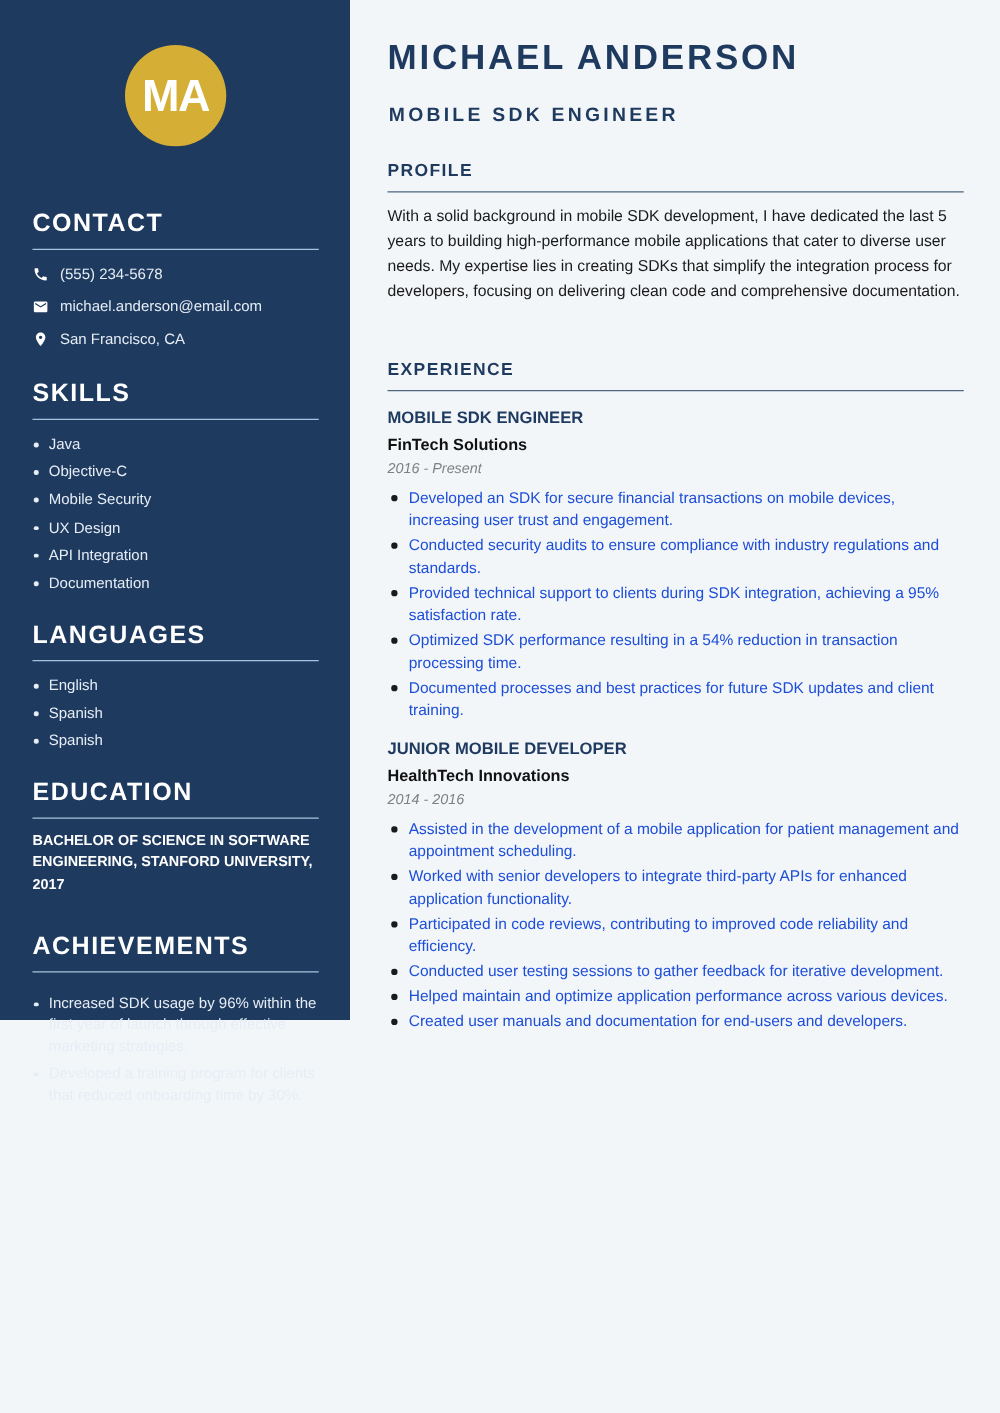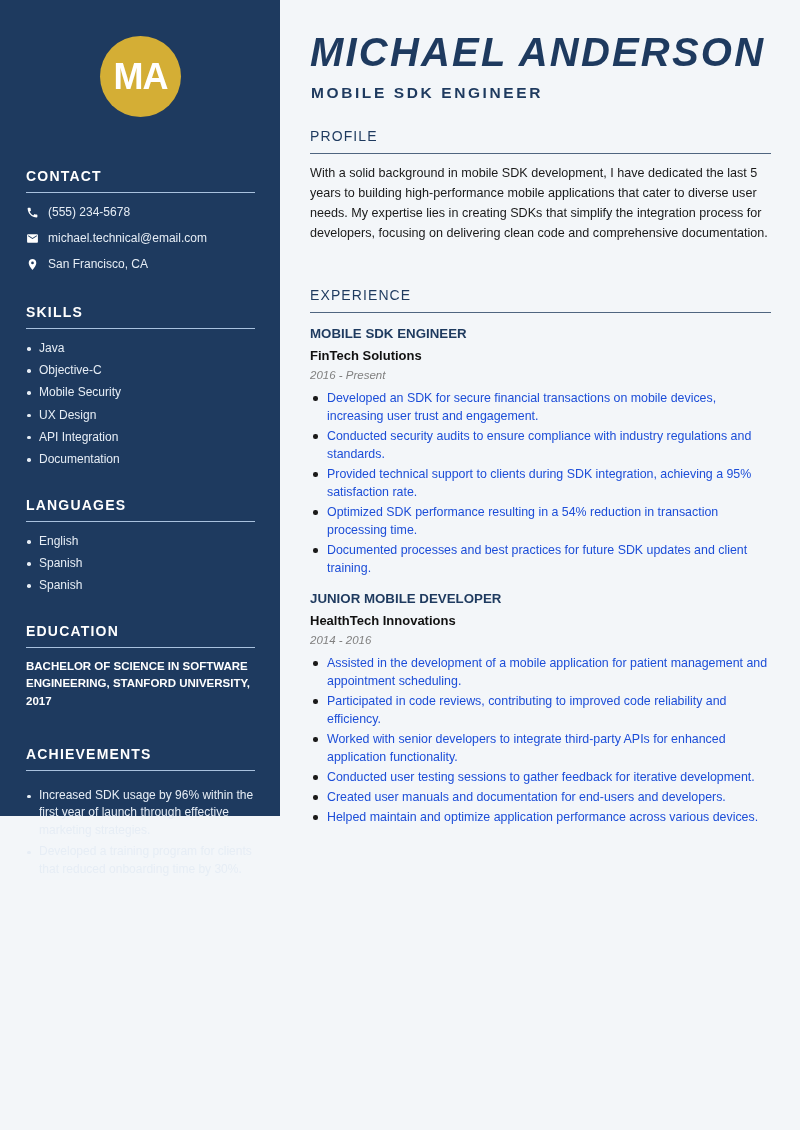--- a/index.html
+++ b/index.html
@@ -5,35 +5,35 @@
   * { box-sizing: border-box; margin: 0; padding: 0; }
   html, body { width: 800px; height: 1130px; overflow: hidden; }
   body { font-family: "Liberation Sans", "DejaVu Sans", sans-serif; background: #f3f6f9; position: relative; }
   .sidebar { position: absolute; left: 0; top: 0; width: 280px; height: 816px; background: #1e3a5f; color: #ffffff; }
   .main { position: absolute; left: 280px; top: 0; width: 520px; height: 1130px; background: #f3f6f9; }
 
   .avatar { position: absolute; left: 100px; top: 36px; width: 81px; height: 81px; border-radius: 50%; background: #d4ae35; display: flex; align-items: center; justify-content: center; }
   .avatar span { color: #ffffff; font-weight: bold; font-size: 36px; letter-spacing: -1px; }
 
   .side-section { position: absolute; left: 26px; width: 229px; }
-  .side-title { font-size: 14px; font-weight: bold; letter-spacing: 1.2px; color: #ffffff; padding-bottom: 8px; border-bottom: 1.5px solid #a9c1de; }
+  .side-title { font-size: 20px; font-weight: bold; letter-spacing: 1.2px; color: #ffffff; padding-bottom: 8px; border-bottom: 1.5px solid #a9c1de; }
   .contact-item { display: flex; align-items: center; font-size: 12px; color: #e6edf5; height: 26px; }
   .contact-item svg { width: 13px; height: 13px; margin-right: 9px; fill: #ffffff; flex: none; }
   .side-list { list-style: none; margin-top: 8px; }
   .side-list li { position: relative; padding-left: 13px; font-size: 12px; color: #e6edf5; line-height: 22.2px; }
   .side-list li::before { content: ""; position: absolute; left: 1px; top: 10px; width: 3.5px; height: 3.5px; background: #e6edf5; border-radius: 50%; }
   .ach-list { list-style: none; margin-top: 16px; }
   .ach-list li { position: relative; padding-left: 13px; font-size: 12px; color: #e6edf5; line-height: 17.3px; margin-bottom: 4.5px; }
   .ach-list li::before { content: ""; position: absolute; left: 1px; top: 7.5px; width: 3.5px; height: 3.5px; background: #e6edf5; border-radius: 50%; }
   .edu-text { margin-top: 10px; font-size: 11.5px; font-weight: bold; line-height: 17.3px; color: #ffffff; }
 
-  .name { position: absolute; left: 30px; top: 30px; font-size: 40px; font-weight: bold; color: #1e3a5f; letter-spacing: 2.2px; white-space: nowrap; font-style: italic; }
+  .name { position: absolute; left: 30px; top: 30px; font-size: 28px; font-weight: bold; color: #1e3a5f; letter-spacing: 2.2px; white-space: nowrap; }
   .role { position: absolute; left: 31px; top: 84px; font-size: 15.5px; color: #1e3a5f; letter-spacing: 2.6px; }
   .main-section { position: absolute; left: 30px; width: 461px; }
-  .main-title { font-size: 14px; font-weight: normal; letter-spacing: 1.1px; color: #1e3a5f; padding-bottom: 9px; border-bottom: 1.5px solid #4f6580; }
+  .main-title { font-size: 14px; font-weight: bold; letter-spacing: 1.1px; color: #1e3a5f; padding-bottom: 9px; border-bottom: 1.5px solid #4f6580; }
   .profile-text { margin-top: 9px; font-size: 12.6px; line-height: 20px; color: #1a1a1a; }
   .job-title { font-size: 13.3px; font-weight: bold; color: #1e3a5f; }
   .company { font-size: 13px; font-weight: bold; color: #111111; margin-top: 7px; font-weight: 600; }
   .dates { font-size: 11.5px; font-style: italic; color: #808080; margin-top: 6px; }
   .job-list { list-style: none; margin-top: 8px; }
   .job-list li { position: relative; padding-left: 17px; font-size: 12.4px; line-height: 18px; color: #1d4ed8; margin-bottom: 2px; }
   .job-list li::before { content: ""; position: absolute; left: 3px; top: 7px; width: 4.5px; height: 4.5px; background: #1a1a1a; border-radius: 50%; }
 </style>
 </head>
 <body>
@@ -49,21 +49,21 @@
       <div class="contact-item">
         <svg viewBox="0 0 24 24">
             <path d="M6.6 10.8a15.2 15.2 0 0 0 6.6 6.6l2.2-2.2c.3-.3.7-.4 1-.2 1.1.4 2.3.6 3.6.6.6 0 1 .4 1 1V20c0 .6-.4 1-1 1C10.6 21 3 13.4 3 4c0-.6.4-1 1-1h3.5c.6 0 1 .4 1 1 0 1.3.2 2.5.6 3.6.1.3 0 .7-.2 1z"></path>
           </svg>
         <span>(555) 234-5678</span>
       </div>
       <div class="contact-item">
         <svg viewBox="0 0 24 24">
             <path d="M20 4H4c-1.1 0-2 .9-2 2v12c0 1.1.9 2 2 2h16c1.1 0 2-.9 2-2V6c0-1.1-.9-2-2-2zm0 4l-8 5-8-5V6l8 5 8-5v2z"></path>
           </svg>
-        <span>michael.technical@email.com</span>
+        <span>michael.anderson@email.com</span>
       </div>
       <div class="contact-item">
         <svg viewBox="0 0 24 24">
             <path d="M12 2C8.1 2 5 5.1 5 9c0 5.2 7 13 7 13s7-7.8 7-13c0-3.9-3.1-7-7-7zm0 9.5A2.5 2.5 0 1 1 12 6.5a2.5 2.5 0 0 1 0 5z"></path>
           </svg>
         <span>San Francisco, CA</span>
       </div>
     </div>
   </section>
 
@@ -126,21 +126,21 @@
         <li>Documented processes and best practices for future SDK updates and client training.</li>
       </ul>
     </div>
 
     <div style="margin-top:14px;">
       <div class="job-title">JUNIOR MOBILE DEVELOPER</div>
       <div class="company">HealthTech Innovations</div>
       <div class="dates">2014 - 2016</div>
       <ul class="job-list">
         <li>Assisted in the development of a mobile application for patient management and appointment scheduling.</li>
+        <li>Worked with senior developers to integrate third-party APIs for enhanced application functionality.</li>
         <li>Participated in code reviews, contributing to improved code reliability and efficiency.</li>
-        <li>Worked with senior developers to integrate third-party APIs for enhanced application functionality.</li>
         <li>Conducted user testing sessions to gather feedback for iterative development.</li>
+        <li>Helped maintain and optimize application performance across various devices.</li>
         <li>Created user manuals and documentation for end-users and developers.</li>
-        <li>Helped maintain and optimize application performance across various devices.</li>
       </ul>
     </div>
   </section>
 </main>
 
 </body></html>

